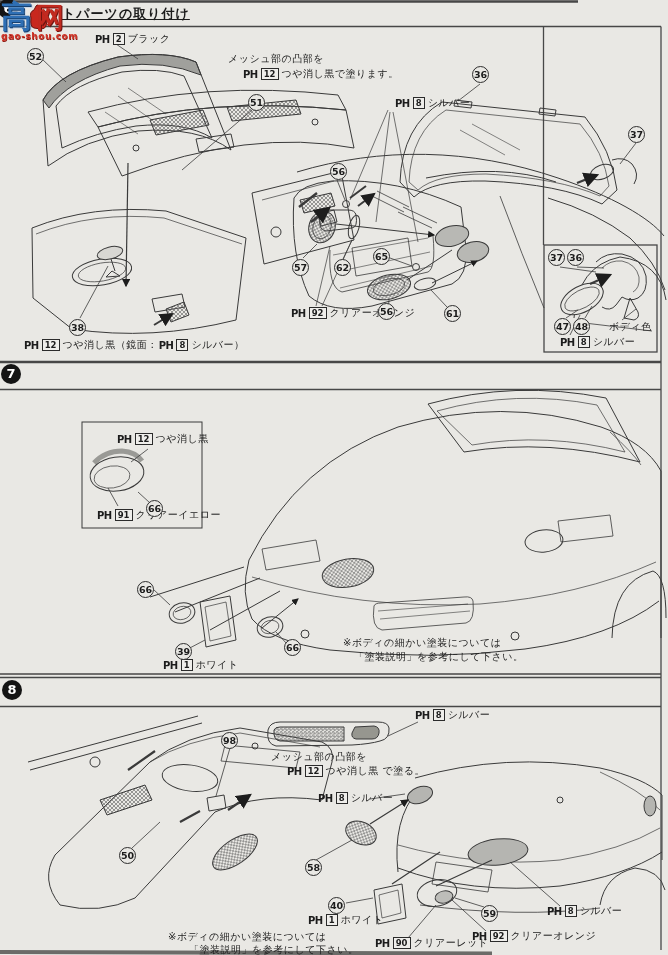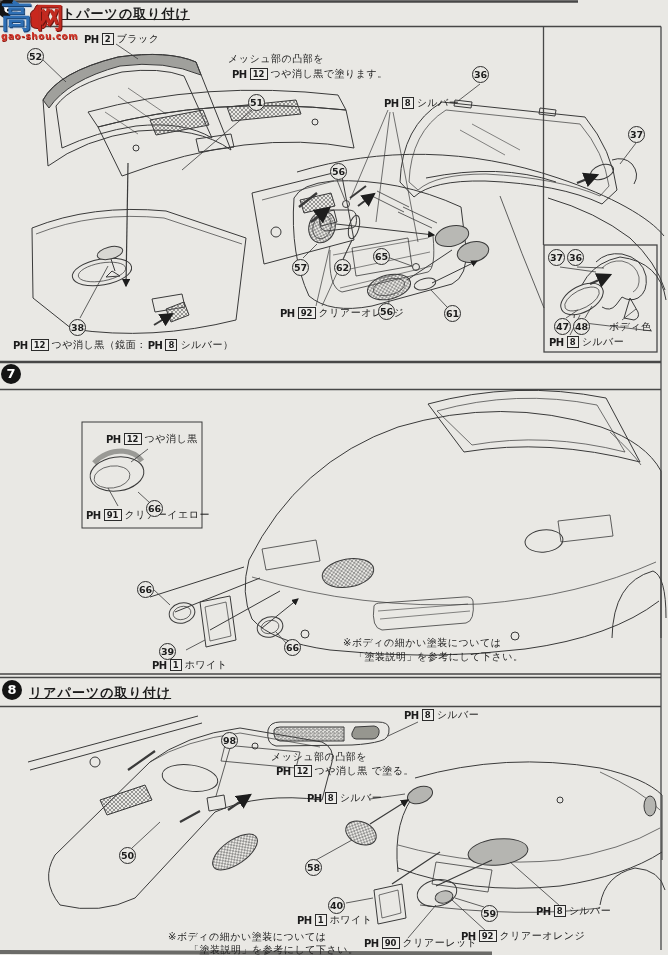--- a/index.html
+++ b/index.html
@@ -8,21 +8,21 @@
   .page *{box-sizing:border-box;}
   svg.art{position:absolute;left:0;top:0;}
   .badge{position:absolute;width:20px;height:20px;background:#141414;color:#fff;
          border-radius:50%;text-align:center;line-height:20px;font-weight:bold;font-size:13px;}
   .sec-title{position:absolute;font-size:13px;font-weight:bold;letter-spacing:1px;color:#1c1c1c;text-decoration:underline;}
   .callout{position:absolute;width:17px;height:17px;border:1.4px solid #2e2e2e;border-radius:50%;
            background:#e9e8e4;font-size:9.5px;font-weight:bold;display:flex;align-items:center;
            justify-content:center;color:#1c1c1c;}
   .jtext{position:absolute;font-size:10px;color:#1e1e1e;white-space:nowrap;letter-spacing:0.5px;}
   .note{font-size:10px;letter-spacing:0.5px;}
-  .plabel{position:absolute;display:flex;align-items:center;gap:1px;white-space:nowrap;color:#1c1c1c;}
+  .plabel{position:absolute;display:flex;align-items:center;gap:1px;white-space:nowrap;color:#1c1c1c;margin-left:11px;}
   .ph{font-weight:bold;font-size:10px;letter-spacing:-0.5px;}
   .pcode{border:1px solid #2b2b2b;font-size:8.5px;line-height:1;padding:1px 2px;margin:0 2px;
          background:#efeeeb;font-weight:bold;}
   .pname{font-size:10px;letter-spacing:0.5px;}
   
   .wm{position:absolute;left:1px;top:1px;width:90px;height:42px;z-index:5;}
   .wm-big1{position:absolute;left:0;top:0;font-size:31px;font-weight:bold;color:#2f6fb4;
            text-shadow:1px 1px 0 #17406e,2px 2px 0 #c8d6e8;line-height:1;}
   .wm-big2{position:absolute;left:35px;top:3px;font-size:28px;font-weight:bold;color:#c22a20;
            text-shadow:1px 1px 0 #6e1410;line-height:1;}
@@ -249,21 +249,20 @@
   <span class="wm-big2">网</span>
   <span class="wm-url">gao-shou.com</span>
 </div>
 
 <div class="badge" style="left:-2px;top:-1px">6</div>
 <div class="sec-title" style="left:62px;top:5px">トパーツの取り付け</div>
 
 <div class="badge" style="left:1px;top:364px">7</div>
 
 <div class="badge" style="left:2px;top:680px">8</div>
-<div class="sec-title" style="left:29px;top:684px">リアパーツの取り付け</div>
 
 <span class="plabel" style="left:84px;top:32px">
   <span class="ph">PH</span>
       <span class="pcode">2</span>
       <span class="pname">ブラック</span>
 </span>
 
 <span class="jtext" style="left:228px;top:52px">メッシュ部の凸部を</span>
 <span class="plabel" style="left:232px;top:67px">
   <span class="ph">PH</span>
@@ -367,21 +366,21 @@
 <span class="callout" style="left:378px;top:303px">56</span>
 <span class="callout" style="left:444px;top:305px">61</span>
 <span class="callout" style="left:69px;top:319px">38</span>
 <span class="callout" style="left:548px;top:249px">37</span>
 <span class="callout" style="left:567px;top:249px">36</span>
 <span class="callout" style="left:554px;top:318px">47</span>
 <span class="callout" style="left:573px;top:318px">48</span>
 
 <span class="callout" style="left:146px;top:500px">66</span>
 <span class="callout" style="left:137px;top:581px">66</span>
-<span class="callout" style="left:159px;top:643px">39</span>
+<span class="callout" style="left:175px;top:643px">39</span>
 <span class="callout" style="left:284px;top:639px">66</span>
 
 <span class="callout" style="left:221px;top:732px">98</span>
 <span class="callout" style="left:119px;top:847px">50</span>
 <span class="callout" style="left:305px;top:859px">58</span>
 <span class="callout" style="left:328px;top:897px">40</span>
 <span class="callout" style="left:481px;top:905px">59</span>
 
 </div>
 

